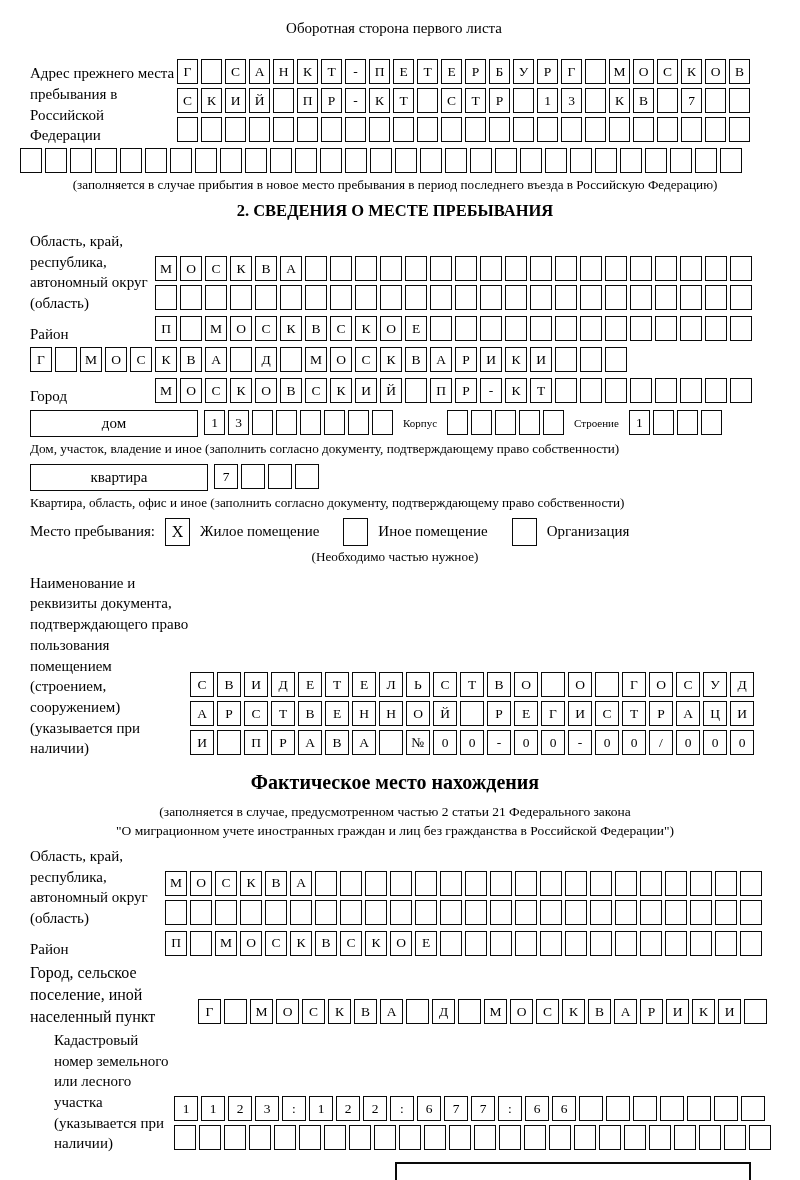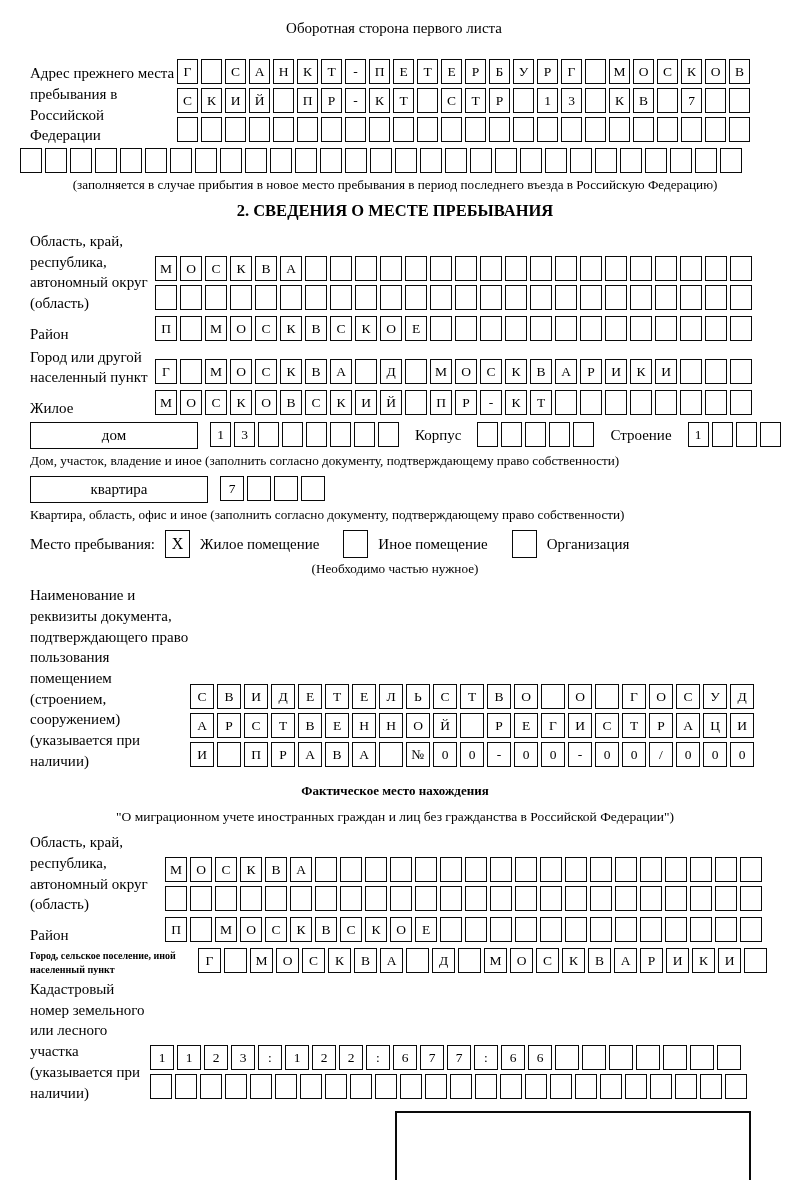--- a/index.html
+++ b/index.html
@@ -25,37 +25,37 @@
   .cfull .cell{width:22px;}
   .cdoc  .cell{width:24px;}
   .cfact .cell{width:23px;}
   .ckad  .cell{width:24px;}
   .chou  .cell{width:21px;}
 
   .lw147{width:147px;}
   .lw125{width:125px;}
   .lw135{width:135px;}
   .lw160{width:160px;}
-  .lw168{width:168px;font-size:10px;font-weight:bold;}
-  .lw120{width:120px;}
+  .lw168{width:168px;font-size:16px;}
+  .lw120{width:120px;margin-left:24px;}
 
   .fullrow{margin-left:-10px;margin-top:1px;}
   .note-c{font-size:13.2px;text-align:center;margin:0 0 8px 0;}
   .sec-title{font-size:16.5px;font-weight:bold;text-align:center;margin:4px 0 10px 0;}
-  .sub-title{font-size:13px;font-weight:bold;text-align:center;margin:12px 0 10px 0;}
+  .sub-title{font-size:20px;font-weight:bold;text-align:center;margin:12px 0 10px 0;}
   .blk{margin-bottom:2px;}
 
-  .domrow{display:flex;align-items:flex-start;gap:12px;margin:3px 0 2px 0;}
+  .domrow{display:flex;align-items:flex-start;gap:6px;margin:3px 0 2px 0;}
   .widebox{
     box-sizing:border-box;height:27px;border:1.7px solid #0a0a0a;flex:none;
     display:flex;align-items:center;justify-content:center;font-size:15px;
   }
   .w168{width:168px;}
   .w198{width:178px;}
-  .inl{font-size:15px;line-height:27px;flex:none;padding:0 4px;}
+  .inl{font-size:11px;line-height:27px;flex:none;padding:0 4px;}
   .cap{font-size:13.2px;margin:0 0 7px 0;}
 
   .stayrow{display:flex;align-items:center;margin:5px 0 3px 0;font-size:15px;text-align:center;}
   .chk{
     box-sizing:border-box;width:25px;height:28px;border:1.7px solid #0a0a0a;flex:none;
     display:flex;align-items:center;justify-content:center;font-size:16px;
     margin:0 10px 0 10px;
   }
   .stayrow .optlbl{margin-right:14px;}
 
@@ -278,21 +278,20 @@
         <div class="cell"></div>
         <div class="cell"></div>
         <div class="cell"></div>
         <div class="cell"></div>
         <div class="cell"></div>
         <div class="cell"></div>
       </div>
   </div>
 
   <div class="frow blk">
-    <div class="lbl lw125">Город или другой населенный пункт</div>
     <div class="cells c24">
         <div class="cell">Г</div>
         <div class="cell"></div>
         <div class="cell">М</div>
         <div class="cell">О</div>
         <div class="cell">С</div>
         <div class="cell">К</div>
         <div class="cell">В</div>
         <div class="cell">А</div>
         <div class="cell"></div>
@@ -308,21 +307,21 @@
         <div class="cell">И</div>
         <div class="cell">К</div>
         <div class="cell">И</div>
         <div class="cell"></div>
         <div class="cell"></div>
         <div class="cell"></div>
       </div>
   </div>
 
   <div class="frow blk">
-    <div class="lbl lw125">Жилое</div>
+    <div class="lbl lw125">Город</div>
     <div class="cells c24">
         <div class="cell">М</div>
         <div class="cell">О</div>
         <div class="cell">С</div>
         <div class="cell">К</div>
         <div class="cell">О</div>
         <div class="cell">В</div>
         <div class="cell">С</div>
         <div class="cell">К</div>
         <div class="cell">И</div>
@@ -465,20 +464,21 @@
           <div class="cell">0</div>
           <div class="cell">/</div>
           <div class="cell">0</div>
           <div class="cell">0</div>
           <div class="cell">0</div>
         </div>
     </div>
   </div>
 
   <div class="sub-title">Фактическое место нахождения</div>
+  <div class="factnote">(заполняется в случае, предусмотренном частью 2 статьи 21 Федерального закона</div>
   <div class="factnote" style="margin-bottom:7px;">"О миграционном учете иностранных граждан и лиц без гражданства в Российской Федерации")</div>
 
   <div class="frow blk">
     <div class="lbl lw135">Область, край, республика, автономный округ (область)</div>
     <div class="rows">
       <div class="cells c24">
           <div class="cell">М</div>
           <div class="cell">О</div>
           <div class="cell">С</div>
           <div class="cell">К</div>

